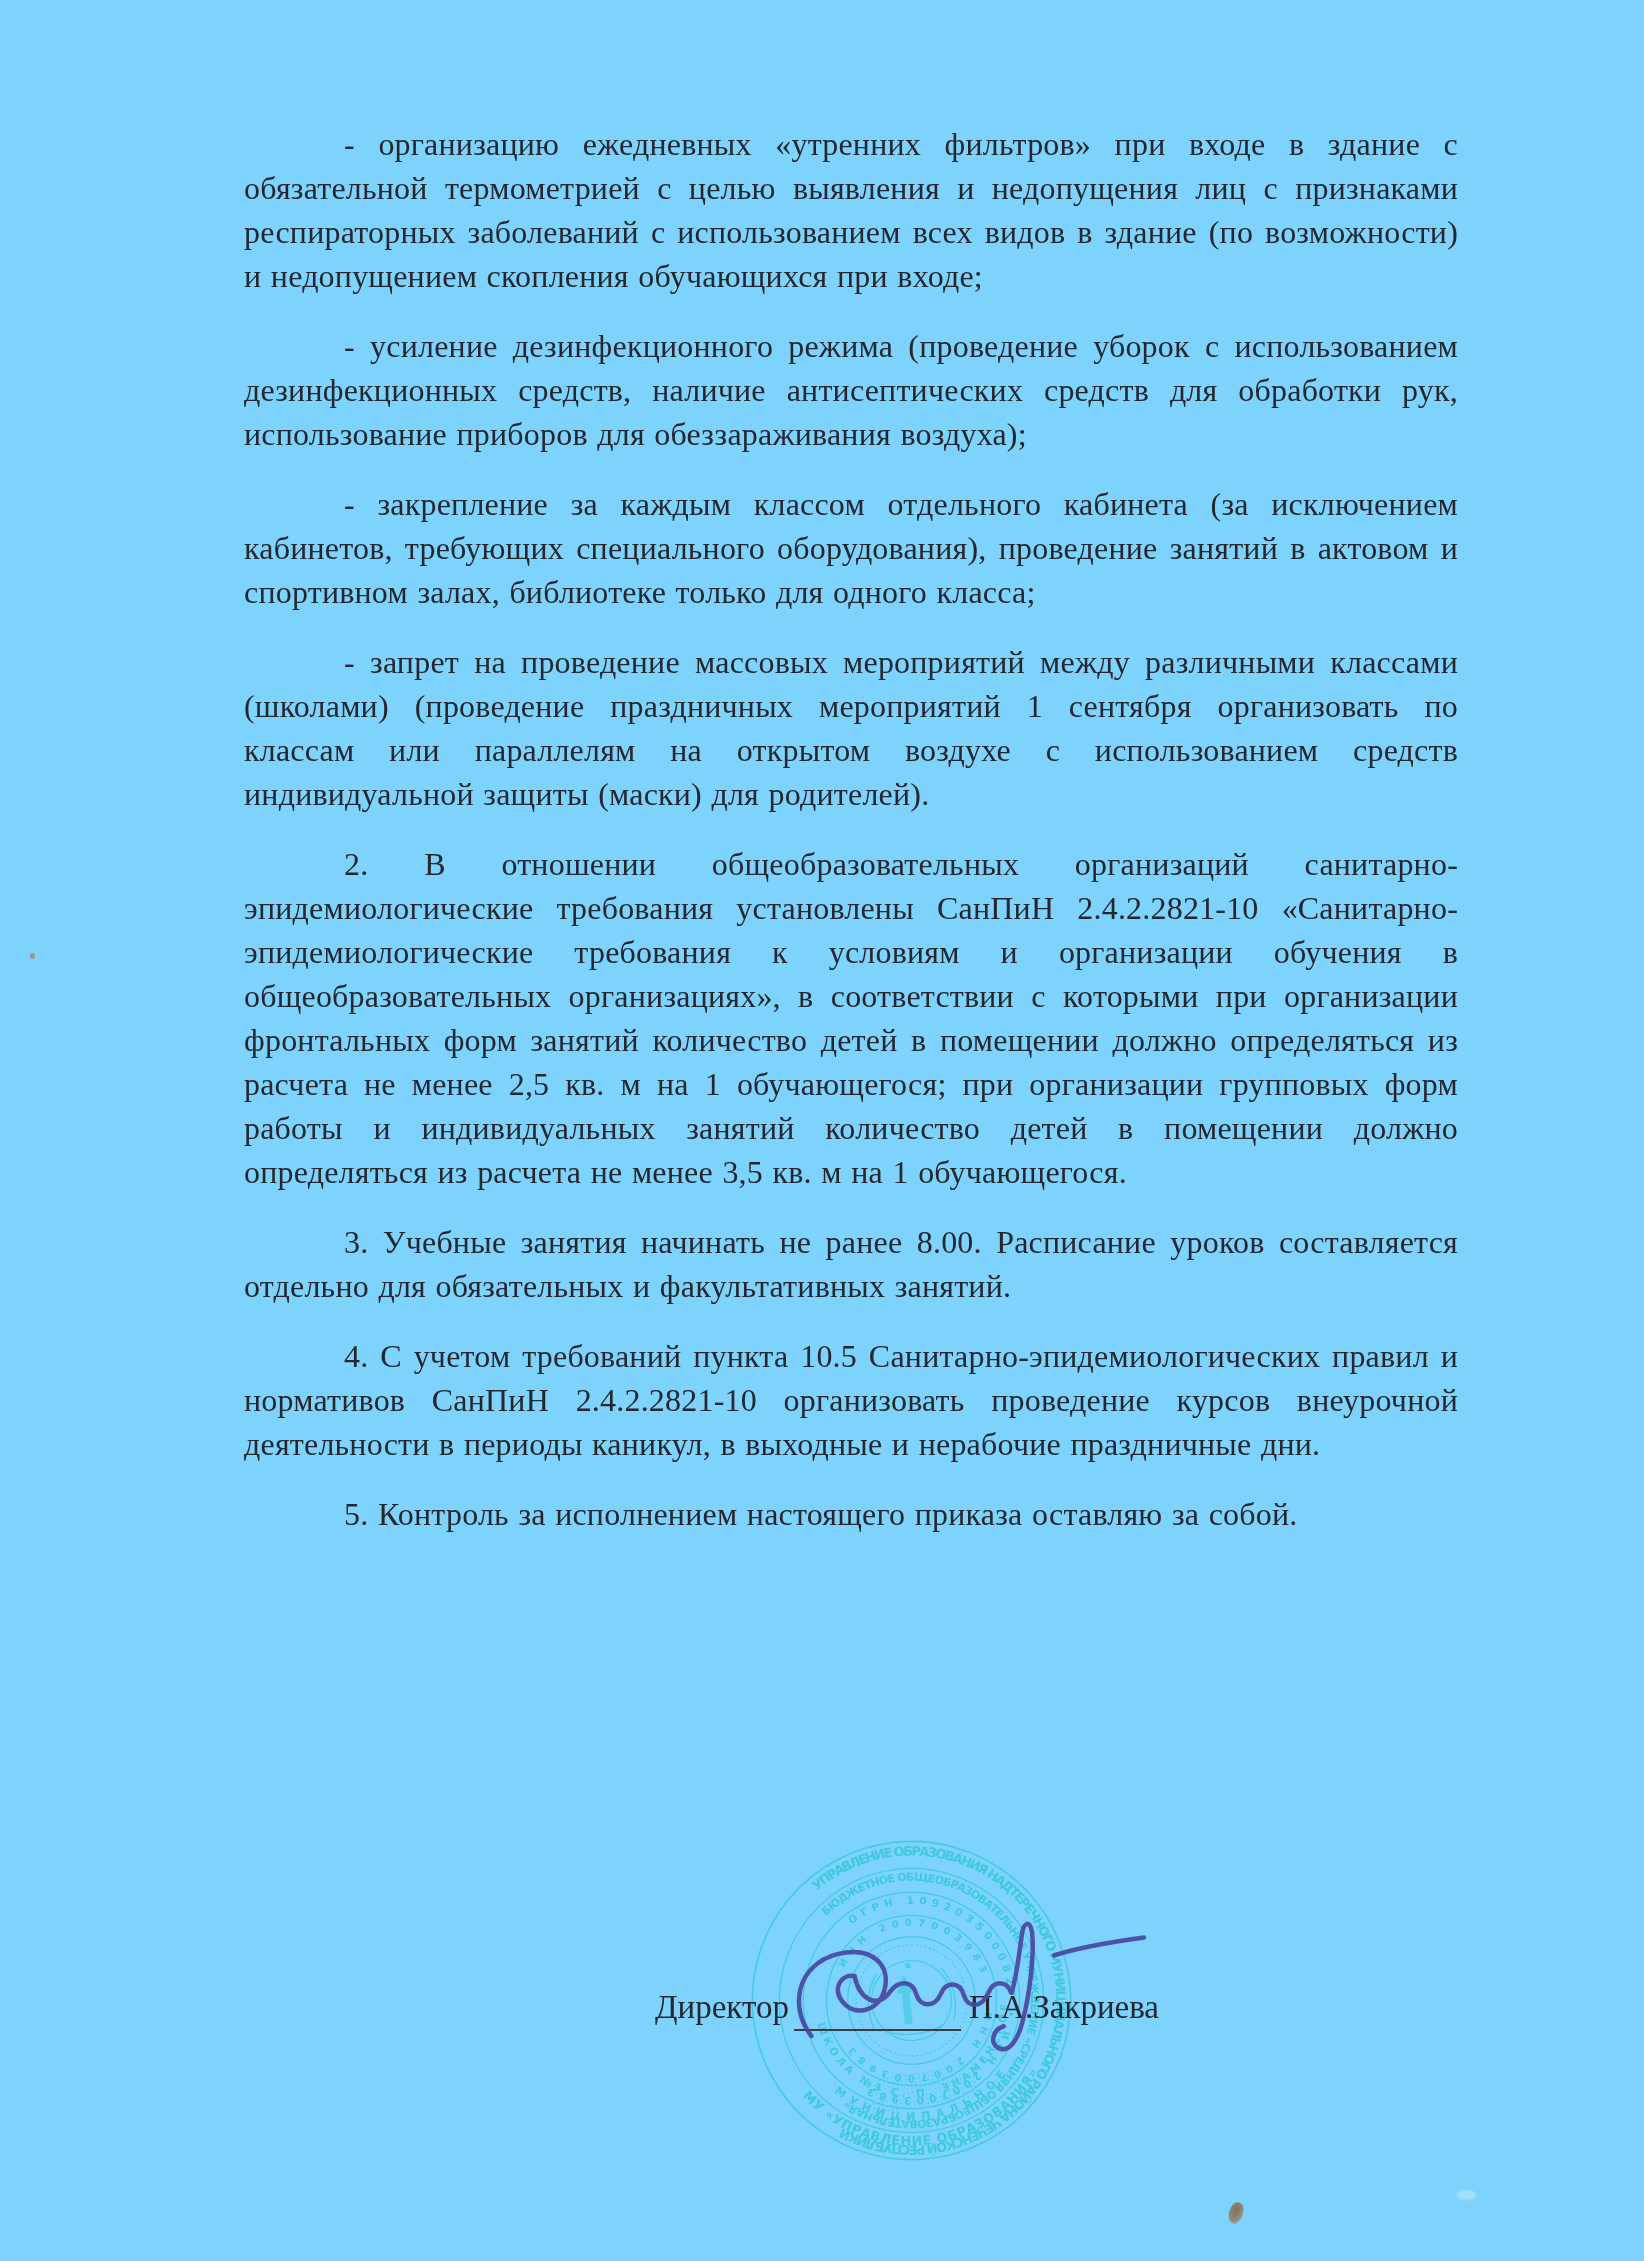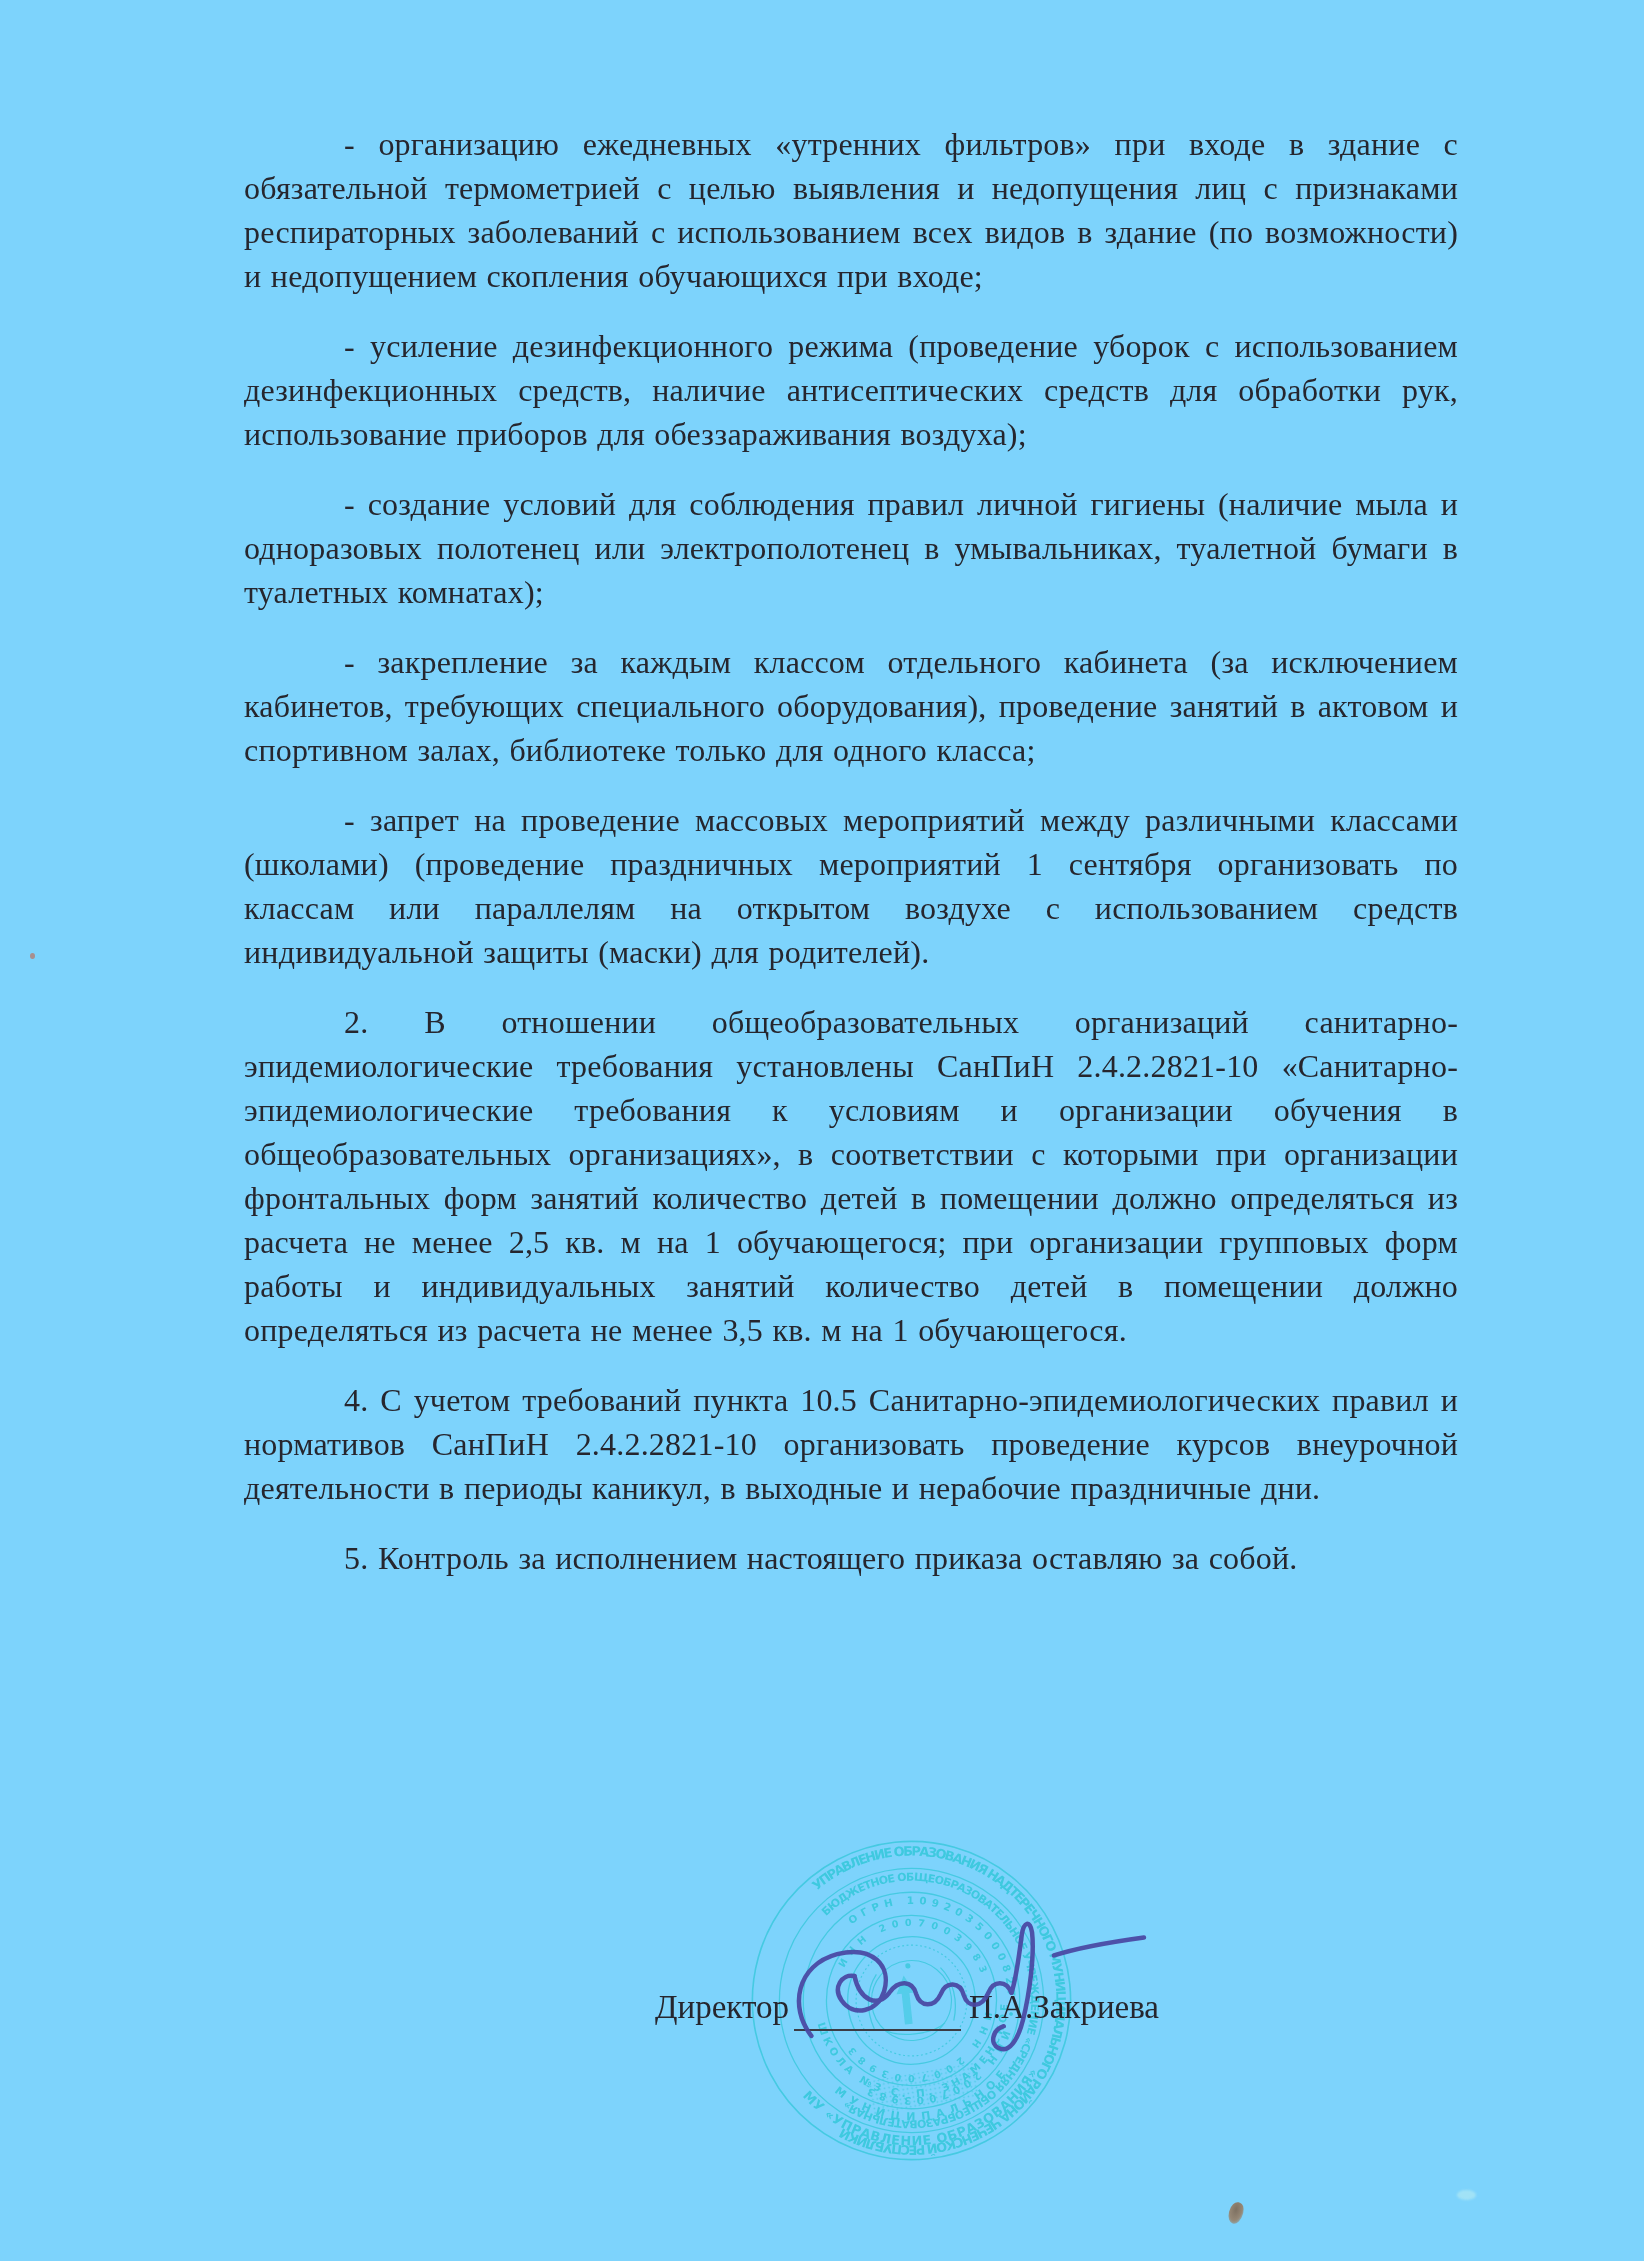--- a/index.html
+++ b/index.html
@@ -110,24 +110,24 @@
   }
 </style>
 </head>
 <body>
 
 <div class="page">
 
   <div class="body-text">
     <p class="para">- организацию ежедневных «утренних фильтров» при входе в здание с обязательной термометрией с целью выявления и недопущения лиц с признаками респираторных заболеваний с использованием всех видов в здание (по возможности) и недопущением скопления обучающихся при входе;</p>
     <p class="para">- усиление дезинфекционного режима (проведение уборок с использованием дезинфекционных средств, наличие антисептических средств для обработки рук, использование приборов для обеззараживания воздуха);</p>
-    <p class="para">- создание условий для соблюдения правил личной гигиены (наличие мыла и одноразовых полотенец или электрополотенец в умывальниках, туалетной бумаги в туалетных комнатах);</p>
     <p class="para">- закрепление за каждым классом отдельного кабинета (за исключением кабинетов, требующих специального оборудования), проведение занятий в актовом и спортивном залах, библиотеке только для одного класса;</p>
     <p class="para">- запрет на проведение массовых мероприятий между различными классами (школами) (проведение праздничных мероприятий 1 сентября организовать по классам или параллелям на открытом воздухе с использованием средств индивидуальной защиты (маски) для родителей).</p>
     <p class="para">2. В отношении общеобразовательных организаций санитарно-эпидемиологические требования установлены СанПиН 2.4.2.2821-10 «Санитарно-эпидемиологические требования к условиям и организации обучения в общеобразовательных организациях», в соответствии с которыми при организации фронтальных форм занятий количество детей в помещении должно определяться из расчета не менее 2,5 кв. м на 1 обучающегося; при организации групповых форм работы и индивидуальных занятий количество детей в помещении должно определяться из расчета не менее 3,5 кв. м на 1 обучающегося.</p>
+    <p class="para">3. Учебные занятия начинать не ранее 8.00. Расписание уроков составляется отдельно для обязательных и факультативных занятий.</p>
     <p class="para">4. С учетом требований пункта 10.5 Санитарно-эпидемиологических правил и нормативов СанПиН 2.4.2.2821-10 организовать проведение курсов внеурочной деятельности в периоды каникул, в выходные и нерабочие праздничные дни.</p>
     <p class="para">5. Контроль за исполнением настоящего приказа оставляю за собой.</p>
   </div>
 
   <svg class="stamp-svg" viewBox="0 0 520 520" xmlns="http://www.w3.org/2000/svg">
     <defs>
       <path id="ringPath1" d="M 35 260 A 225 225 0 1 1 485 260 A 225 225 0 1 1 35 260" fill="none"></path>
       <path id="ringPath1b" d="M 35 260 A 225 225 0 1 0 485 260 A 225 225 0 1 0 35 260" fill="none"></path>
       <path id="ringPath2" d="M 74 260 A 186 186 0 1 1 446 260 A 186 186 0 1 1 74 260" fill="none"></path>
       <path id="ringPath2b" d="M 74 260 A 186 186 0 1 0 446 260 A 186 186 0 1 0 74 260" fill="none"></path>

